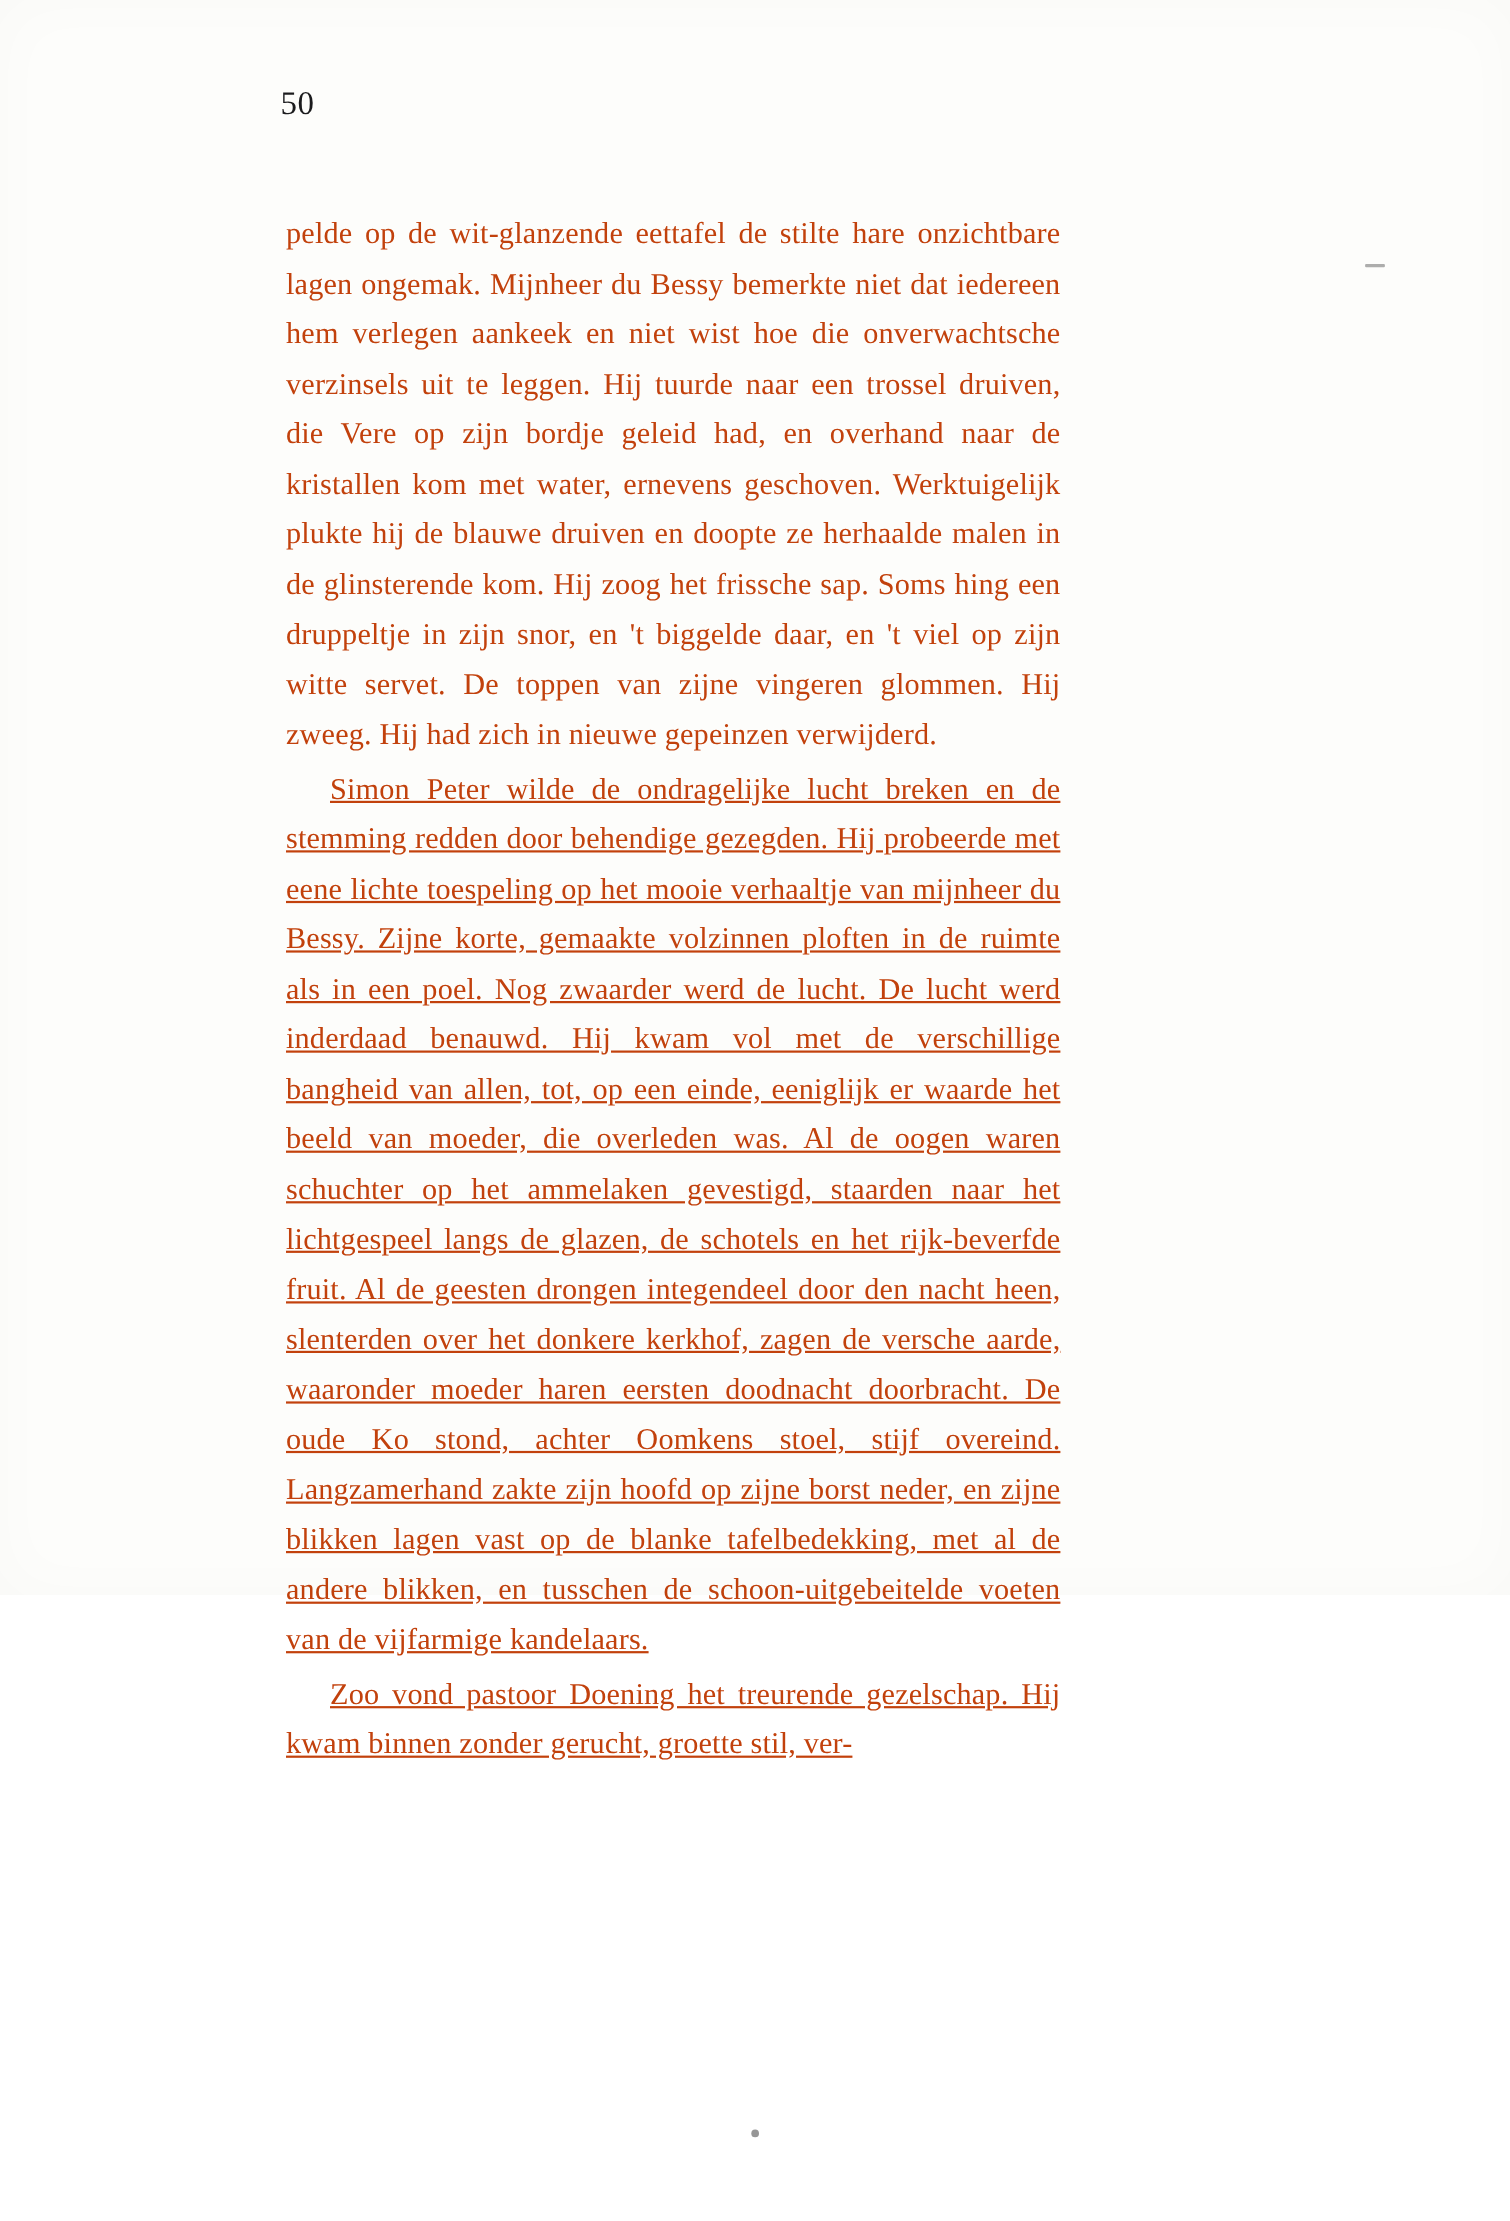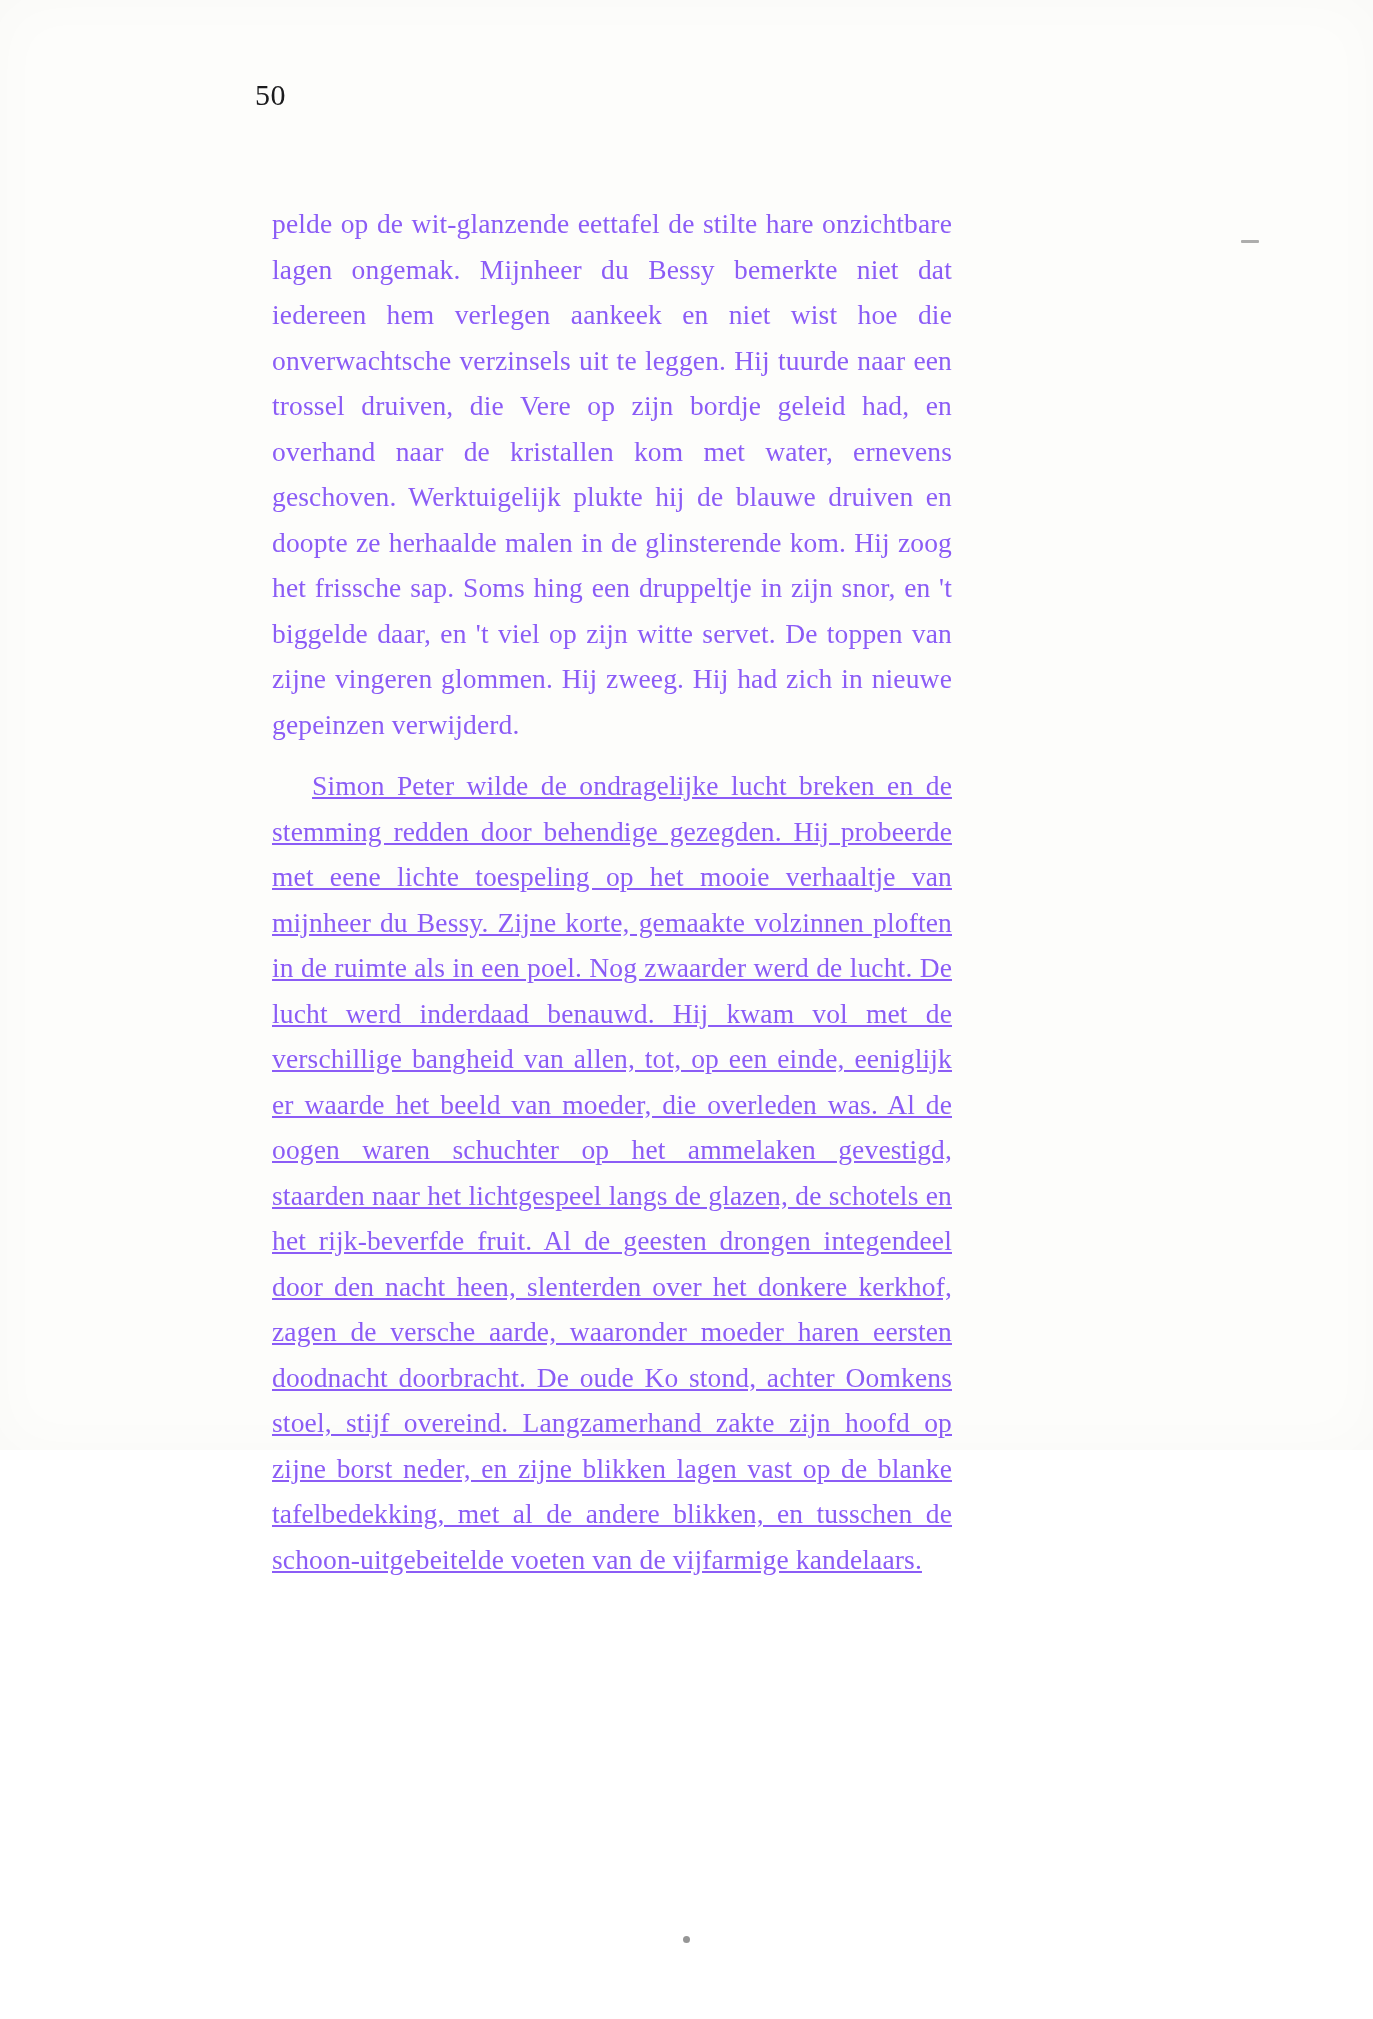--- a/index.html
+++ b/index.html
@@ -31,26 +31,26 @@
     letter-spacing: 0.5px;
     color: #1b1b1d;
   }
   .text-column {
     position: absolute;
     left: 256px;
     top: 185px;
     width: 712px;
   }
   .para {
-    margin: 16px;
+    margin: 4px;
     font-size: 27.5px;
     line-height: 45.5px;
     text-align: justify;
     text-justify: inter-word;
-    color: #8b5cf6;
+    color: #c2410c;
     letter-spacing: 0.15px;
   }
   .para.indent {
     text-indent: 40px;
   }
   .para + .para {
     margin-top: 0;
     text-decoration: underline;
   }
   
@@ -72,19 +72,20 @@
 </head>
 <body>
 
 <div class="page">
 
   <div class="page-number">50</div>
 
   <div class="text-column">
     <p class="para">pelde op de wit-glanzende eettafel de stilte hare onzichtbare lagen ongemak. Mijnheer du Bessy bemerkte niet dat iedereen hem verlegen aankeek en niet wist hoe die onverwachtsche verzinsels uit te leggen. Hij tuurde naar een trossel druiven, die Vere op zijn bordje geleid had, en overhand naar de kristallen kom met water, ernevens geschoven. Werktuigelijk plukte hij de blauwe druiven en doopte ze herhaalde malen in de glinsterende kom. Hij zoog het frissche sap. Soms hing een druppeltje in zijn snor, en 't biggelde daar, en 't viel op zijn witte servet. De toppen van zijne vingeren glommen. Hij zweeg. Hij had zich in nieuwe gepeinzen verwijderd.</p>
     <p class="para indent">Simon Peter wilde de ondragelijke lucht breken en de stemming redden door behendige gezegden. Hij probeerde met eene lichte toespeling op het mooie verhaaltje van mijnheer du Bessy. Zijne korte, gemaakte volzinnen ploften in de ruimte als in een poel. Nog zwaarder werd de lucht. De lucht werd inderdaad benauwd. Hij kwam vol met de verschillige bangheid van allen, tot, op een einde, eeniglijk er waarde het beeld van moeder, die overleden was. Al de oogen waren schuchter op het ammelaken gevestigd, staarden naar het lichtgespeel langs de glazen, de schotels en het rijk-beverfde fruit. Al de geesten drongen integendeel door den nacht heen, slenterden over het donkere kerkhof, zagen de versche aarde, waaronder moeder haren eersten doodnacht doorbracht. De oude Ko stond, achter Oomkens stoel, stijf overeind. Langzamerhand zakte zijn hoofd op zijne borst neder, en zijne blikken lagen vast op de blanke tafelbedekking, met al de andere blikken, en tusschen de schoon-uitgebeitelde voeten van de vijfarmige kandelaars.</p>
+    <p class="para indent">Zoo vond pastoor Doening het treurende gezelschap. Hij kwam binnen zonder gerucht, groette stil, ver-</p>
   </div>
 
   <div class="speck a"></div>
   <div class="speck b"></div>
   <div class="edge-shadow"></div>
 
 </div>
 
 </body></html>

